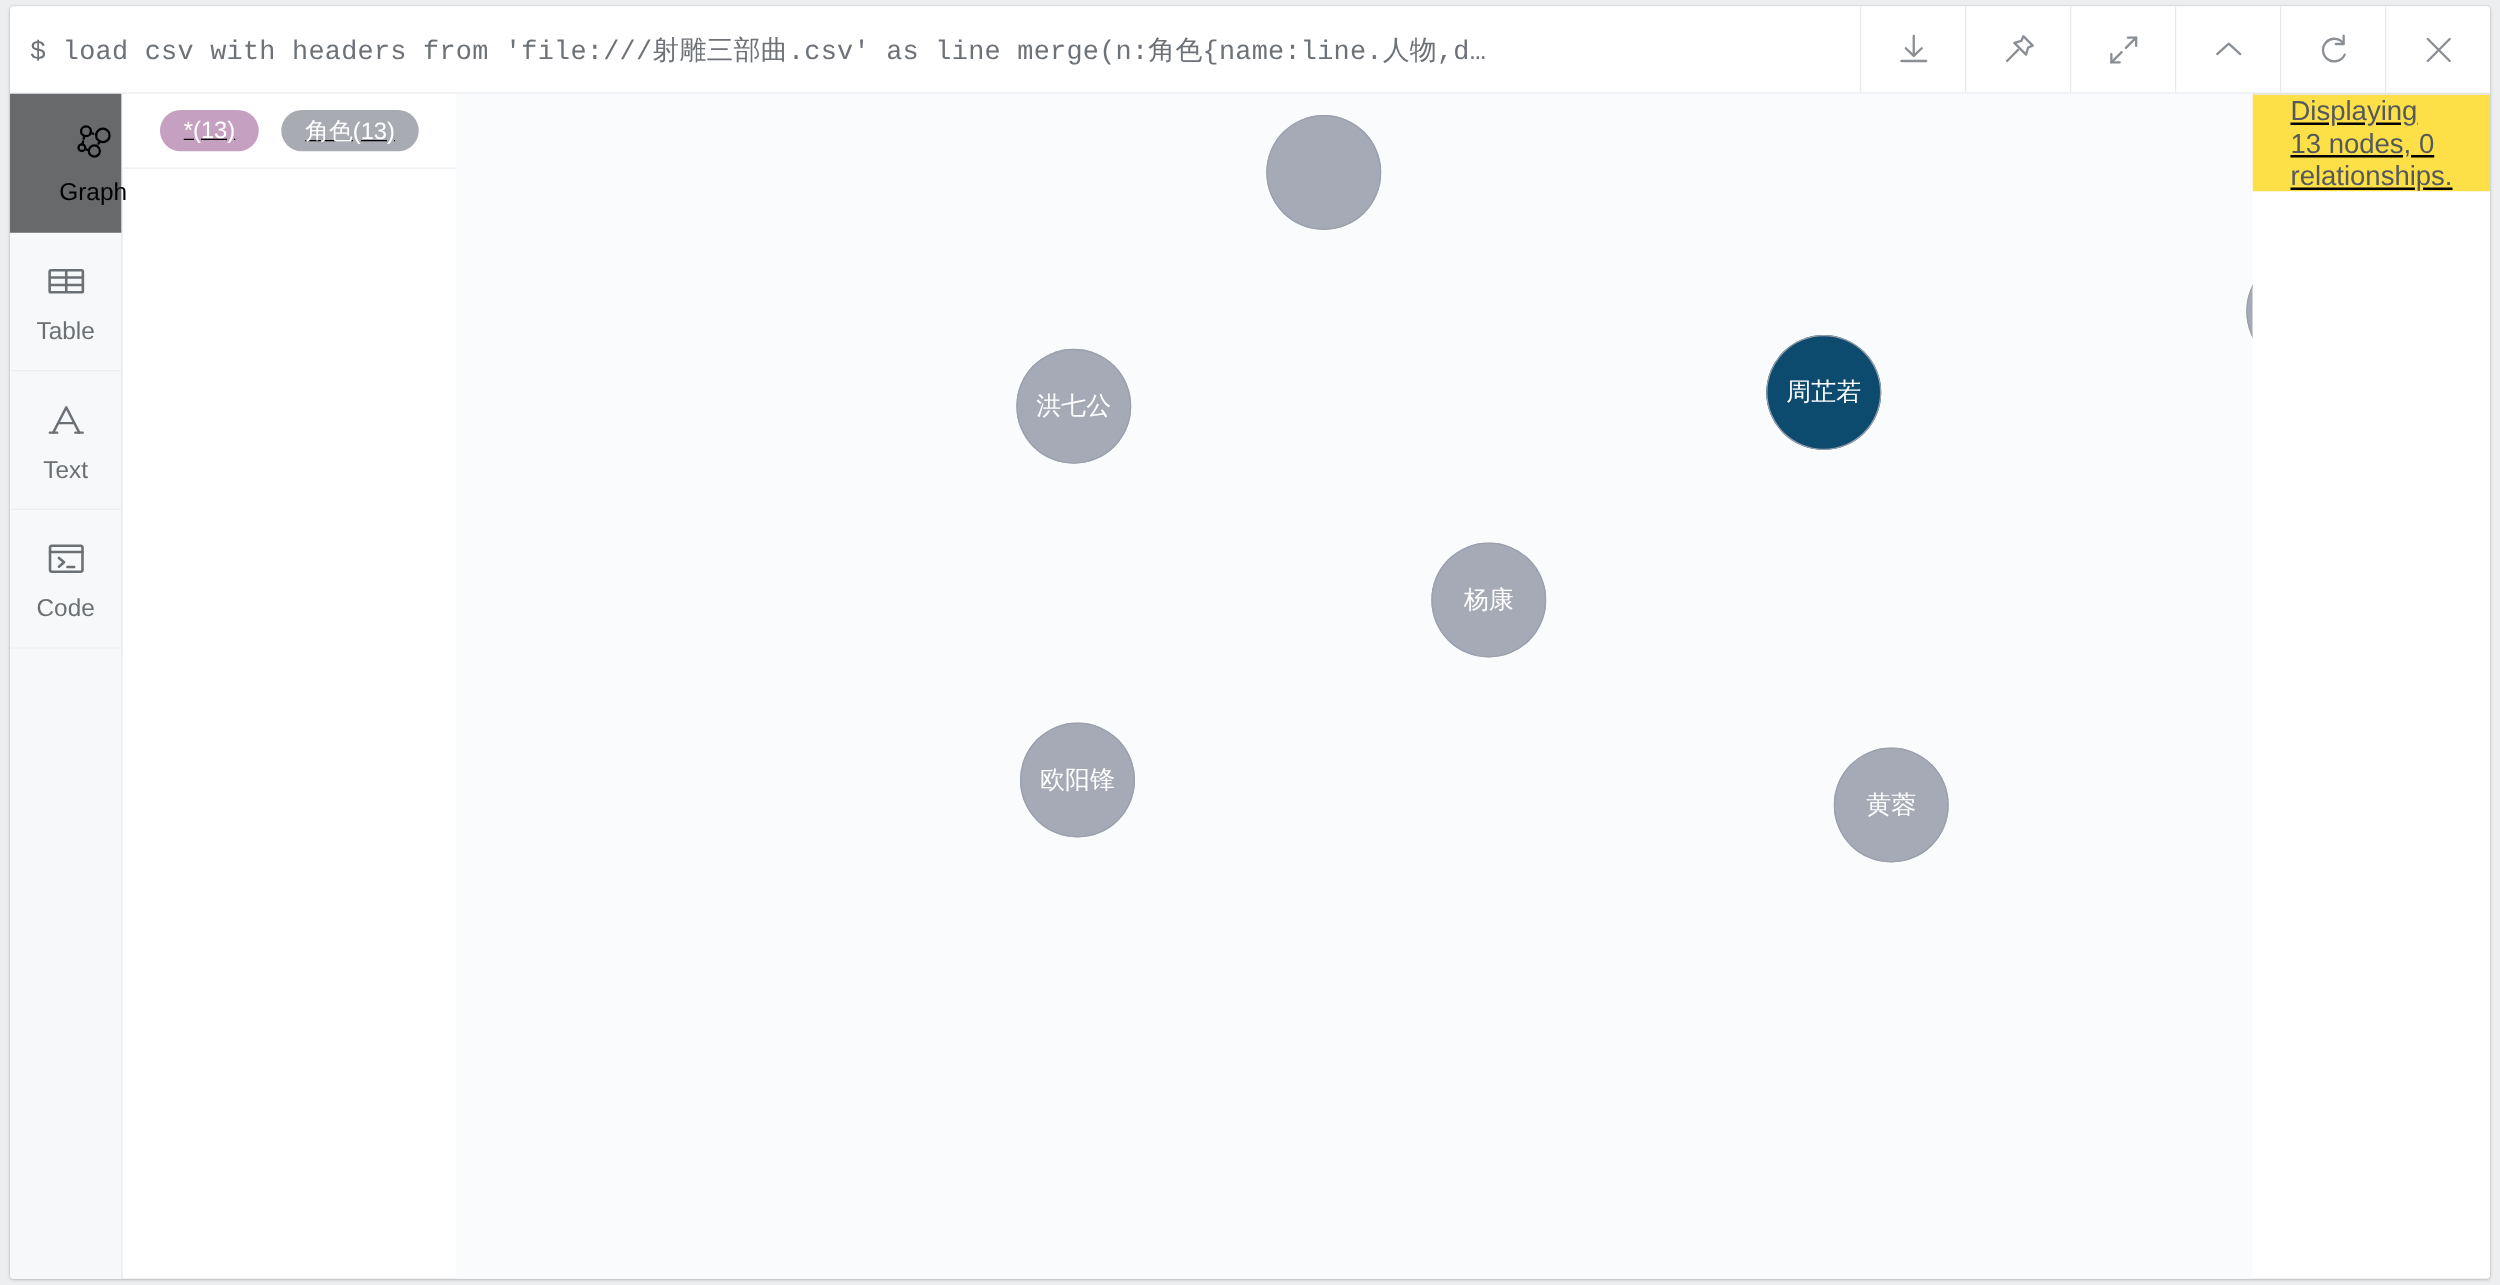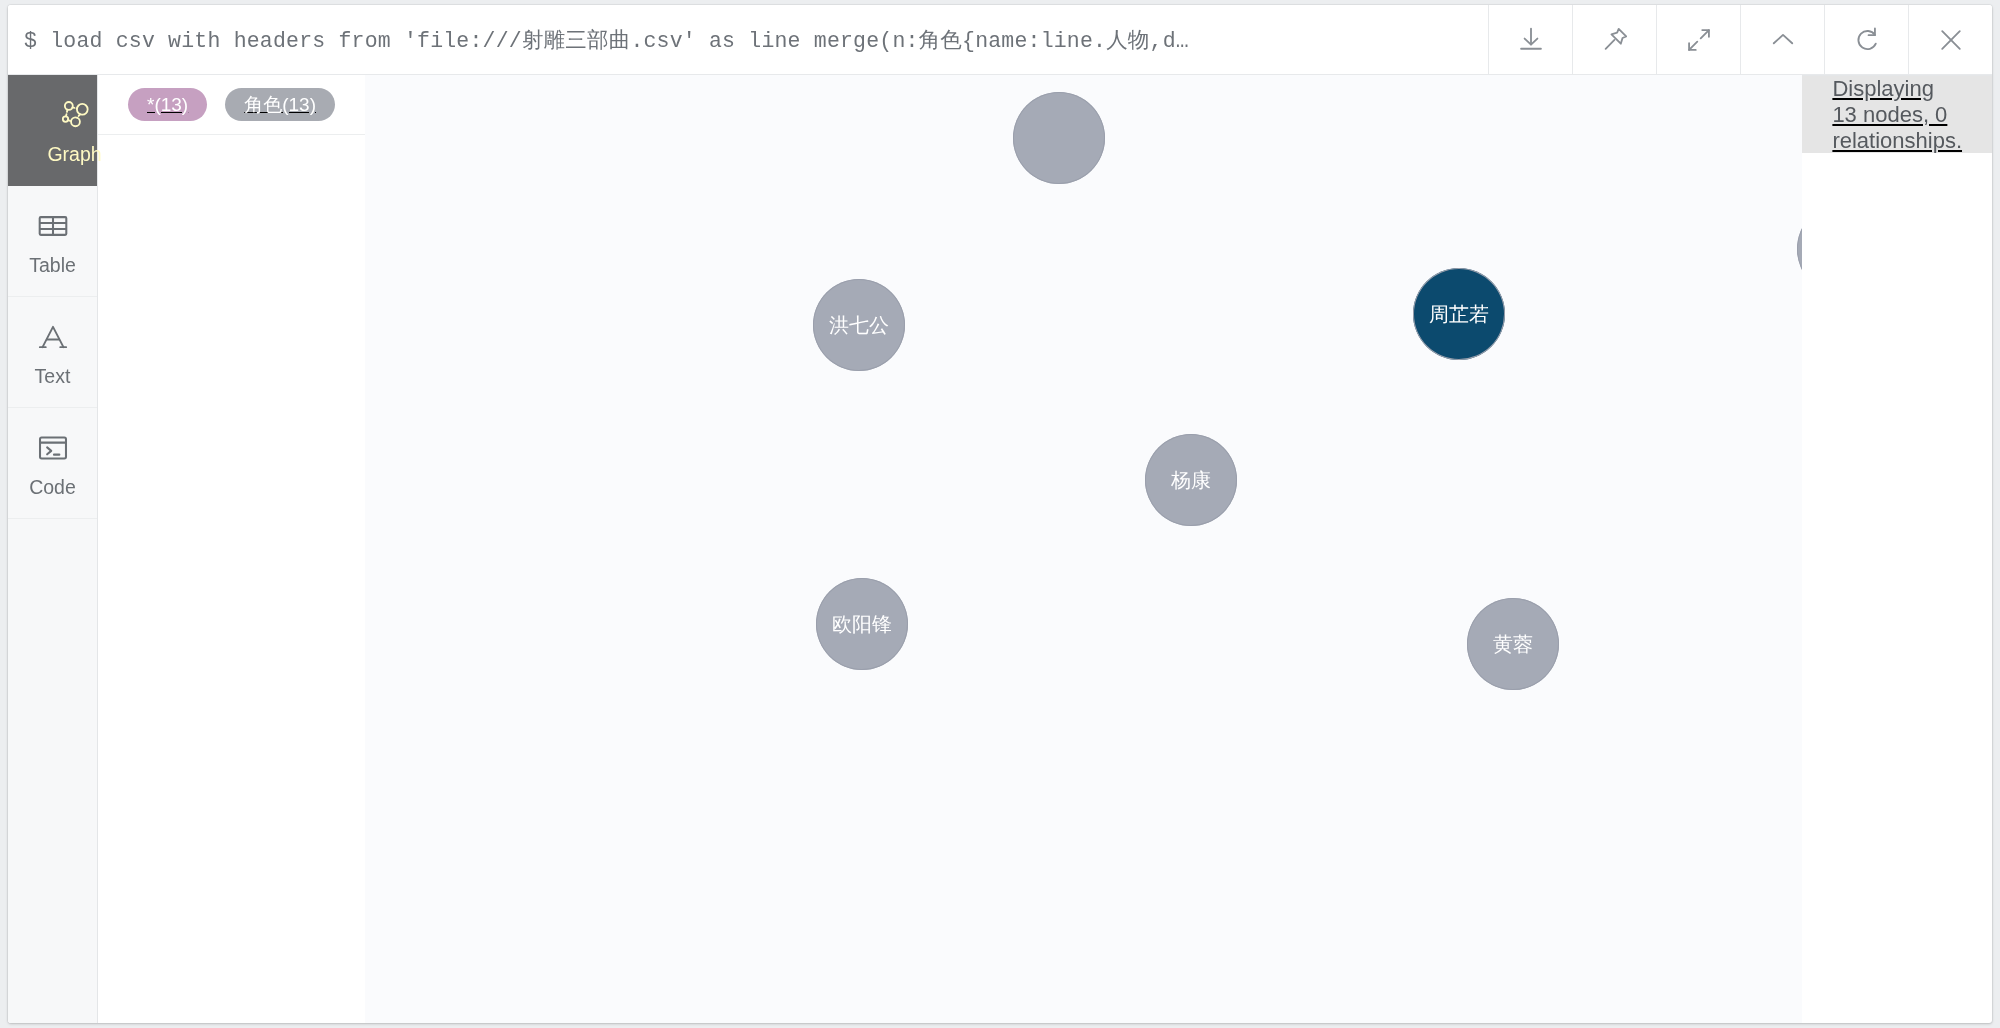--- a/index.html
+++ b/index.html
@@ -84,21 +84,21 @@
     color: #6b7075;
     cursor: pointer;
     border-bottom: 1px solid #eceeef;
   }
   .side-item .side-label {
     font-size: 19.5px;
     line-height: 1;
   }
   .side-item.active {
     background: #68696b;
-    color: #fef9c3;
+    color: #000000;
     border-bottom-color: #68696b;
     padding-left: 44px;
   }
   #sidebar-rest {
     flex: 1 1 auto;
     background: #f7f8f9;
   }
 
   
   #main {
@@ -155,21 +155,21 @@
     font-size: 20px;
     line-height: 1;
     white-space: nowrap;
     pointer-events: none;
   }
 
   
   #statusbar {
     flex: 0 0 78px;
     height: 78px;
-    background: #e5e5e5;
+    background: #fde047;
     border-top: 1px solid #e4e6e8;
     display: flex;
     padding: 0 30px;
   }
   #status-text {
     font-size: 22px;
     color: #55595e;
   }
 </style>
 </head>

